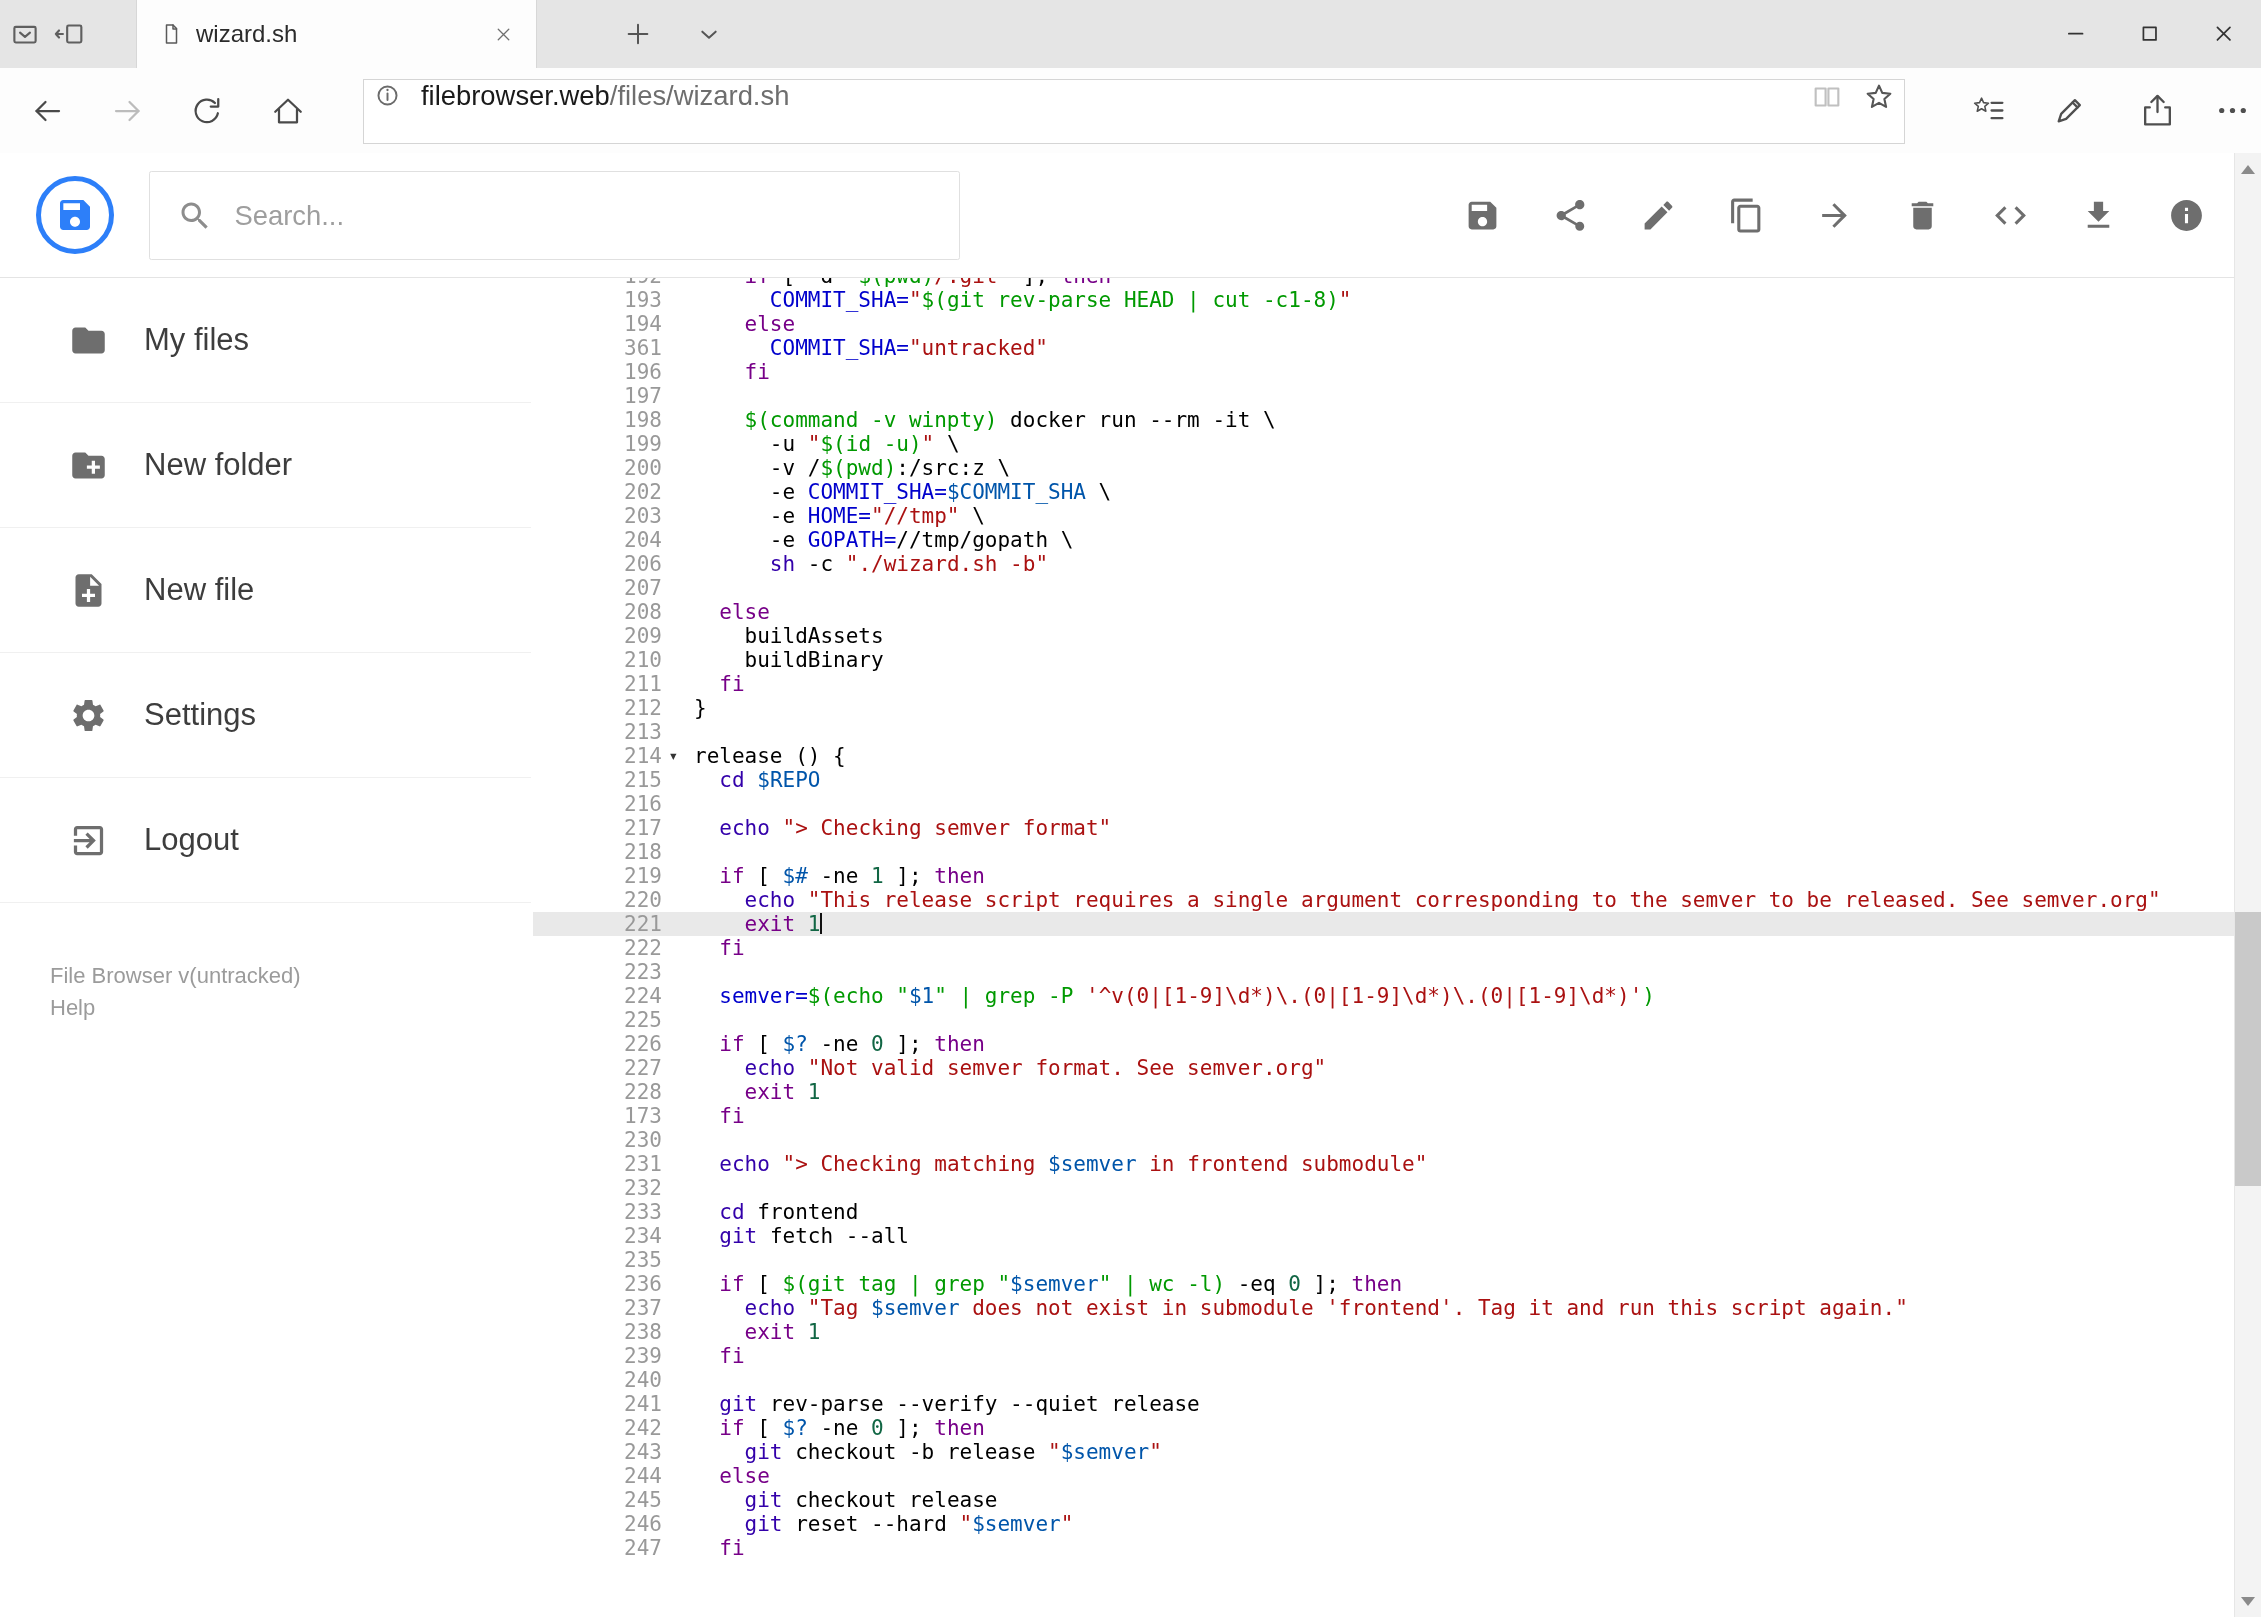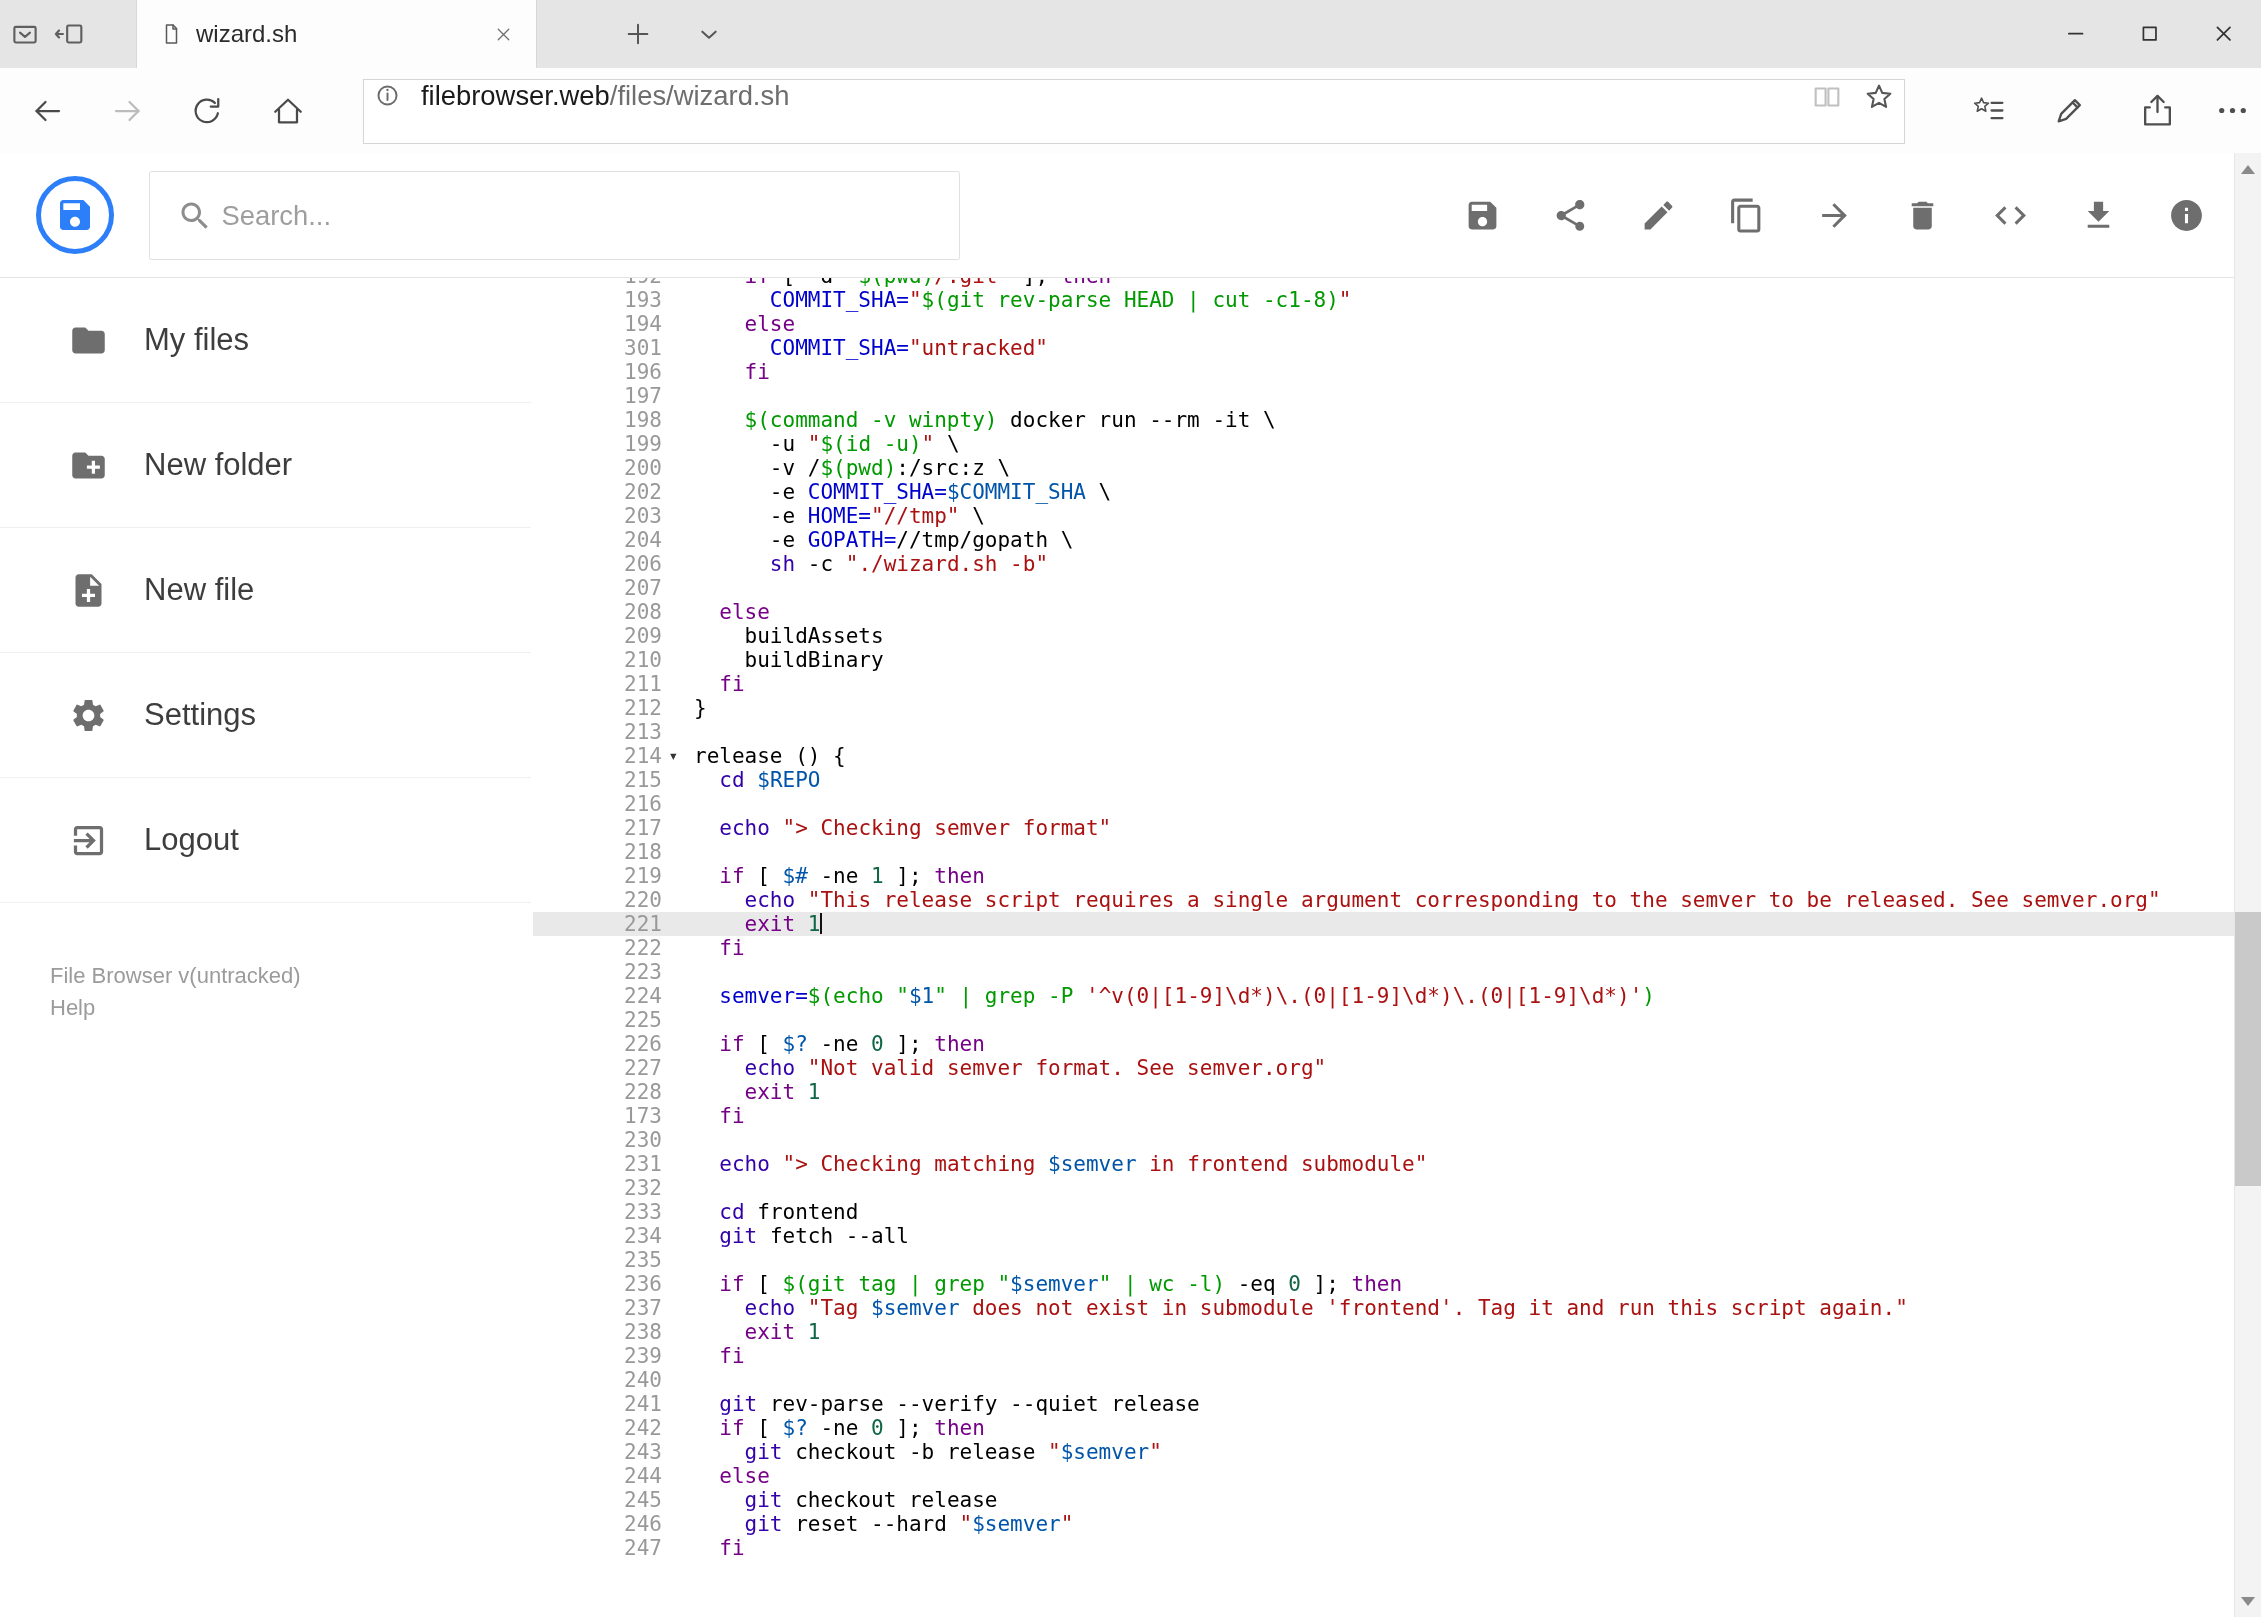--- a/index.html
+++ b/index.html
@@ -32,21 +32,21 @@
   .url{font-size:27.4px;color:#1a1a1a;flex:1;white-space:nowrap;overflow:hidden}
   .url .path{color:#6e6e6e}
   .urlic{width:34px;height:34px;flex:none}
   .addric{position:absolute;top:24px;width:37px;height:37px;color:#4f4f4f}
 
   
   .page{position:absolute;left:0;top:153px;width:2234px;height:1464px;background:#fff}
   .appheader{position:absolute;left:0;top:0;width:100%;height:125px;background:#fff;border-bottom:0.8px solid #e4e4e4}
   .logo{position:absolute;left:36px;top:23.4px;width:78px;height:78px;border-radius:50%;border:5.7px solid #2d7ff9;background:#fff;display:flex;align-items:center;justify-content:center;color:#2d7ff9}
   .logo svg{width:40px;height:40px}
-  .search{position:absolute;left:149px;top:18px;width:811px;height:89px;background:#fff;border:1.6px solid #e0e0e0;border-radius:2.4px;display:flex;align-items:center;padding:0 14.5px 0 27.4px;gap:8px;color:#8d8d8d}
+  .search{position:absolute;left:149px;top:18px;width:811px;height:89px;background:#fff;border:1.6px solid #e0e0e0;border-radius:2.4px;display:flex;align-items:center;padding:0 14.5px 0 27.4px;gap:21px;color:#8d8d8d}
   .search .mi{width:36px;height:36px;flex:none}
   .search input{border:none;outline:none;background:transparent;font-family:inherit;font-size:27.4px;color:#444;flex:1}
   .search input::placeholder{color:#9e9e9e}
   .toolbar{position:absolute;right:24px;top:0;height:125px;display:flex;align-items:center;gap:40px}
   .tool{width:48px;height:48px;display:flex;align-items:center;justify-content:center;color:#6e6e6e;cursor:pointer}
   .tool .mi{width:37px;height:37px}
 
   
   .sidebar{position:absolute;left:0;top:125px;width:531px}
   .sideitem{height:125px;display:flex;align-items:center;gap:36px;padding-left:69px;border-bottom:0.8px solid #f0f0f0;cursor:pointer}
@@ -277,21 +277,21 @@
   <div class="sidefoot">
     <div>File Browser v(untracked)</div>
     <div>Help</div>
   </div>
 
   <div class="editor">
     <div class="lines">
         <div class="cmline"><span class="gut">192</span><span class="fold"></span><span class="code"><span class="tk-t">    </span><span class="tk-k">if</span><span class="tk-t"> [ -d </span><span class="tk-s">"</span><span class="tk-q">$(pwd)</span><span class="tk-s">/.git"</span><span class="tk-t"> ]; </span><span class="tk-k">then</span></span></div>
         <div class="cmline"><span class="gut">193</span><span class="fold"></span><span class="code"><span class="tk-t">      </span><span class="tk-d">COMMIT_SHA=</span><span class="tk-s">"</span><span class="tk-q">$(git rev-parse HEAD | cut -c1-8)</span><span class="tk-s">"</span></span></div>
         <div class="cmline"><span class="gut">194</span><span class="fold"></span><span class="code"><span class="tk-t">    </span><span class="tk-k">else</span></span></div>
-        <div class="cmline"><span class="gut">301</span><span class="fold"></span><span class="code"><span class="tk-t">      </span><span class="tk-d">COMMIT_SHA=</span><span class="tk-s">"untracked"</span></span></div>
+        <div class="cmline"><span class="gut">361</span><span class="fold"></span><span class="code"><span class="tk-t">      </span><span class="tk-d">COMMIT_SHA=</span><span class="tk-s">"untracked"</span></span></div>
         <div class="cmline"><span class="gut">196</span><span class="fold"></span><span class="code"><span class="tk-t">    </span><span class="tk-k">fi</span></span></div>
         <div class="cmline"><span class="gut">197</span><span class="fold"></span><span class="code"></span></div>
         <div class="cmline"><span class="gut">198</span><span class="fold"></span><span class="code"><span class="tk-t">    </span><span class="tk-q">$(command -v winpty)</span><span class="tk-t"> docker run --rm -it \</span></span></div>
         <div class="cmline"><span class="gut">199</span><span class="fold"></span><span class="code"><span class="tk-t">      -u </span><span class="tk-s">"</span><span class="tk-q">$(id -u)</span><span class="tk-s">"</span><span class="tk-t"> \</span></span></div>
         <div class="cmline"><span class="gut">200</span><span class="fold"></span><span class="code"><span class="tk-t">      -v /</span><span class="tk-q">$(pwd)</span><span class="tk-t">:/src:z \</span></span></div>
         <div class="cmline"><span class="gut">202</span><span class="fold"></span><span class="code"><span class="tk-t">      -e </span><span class="tk-d">COMMIT_SHA=</span><span class="tk-v">$COMMIT_SHA</span><span class="tk-t"> \</span></span></div>
         <div class="cmline"><span class="gut">203</span><span class="fold"></span><span class="code"><span class="tk-t">      -e </span><span class="tk-d">HOME=</span><span class="tk-s">"//tmp"</span><span class="tk-t"> \</span></span></div>
         <div class="cmline"><span class="gut">204</span><span class="fold"></span><span class="code"><span class="tk-t">      -e </span><span class="tk-d">GOPATH=</span><span class="tk-t">//tmp/gopath \</span></span></div>
         <div class="cmline"><span class="gut">206</span><span class="fold"></span><span class="code"><span class="tk-t">      </span><span class="tk-b">sh</span><span class="tk-t"> -c </span><span class="tk-s">"./wizard.sh -b"</span></span></div>
         <div class="cmline"><span class="gut">207</span><span class="fold"></span><span class="code"></span></div>

